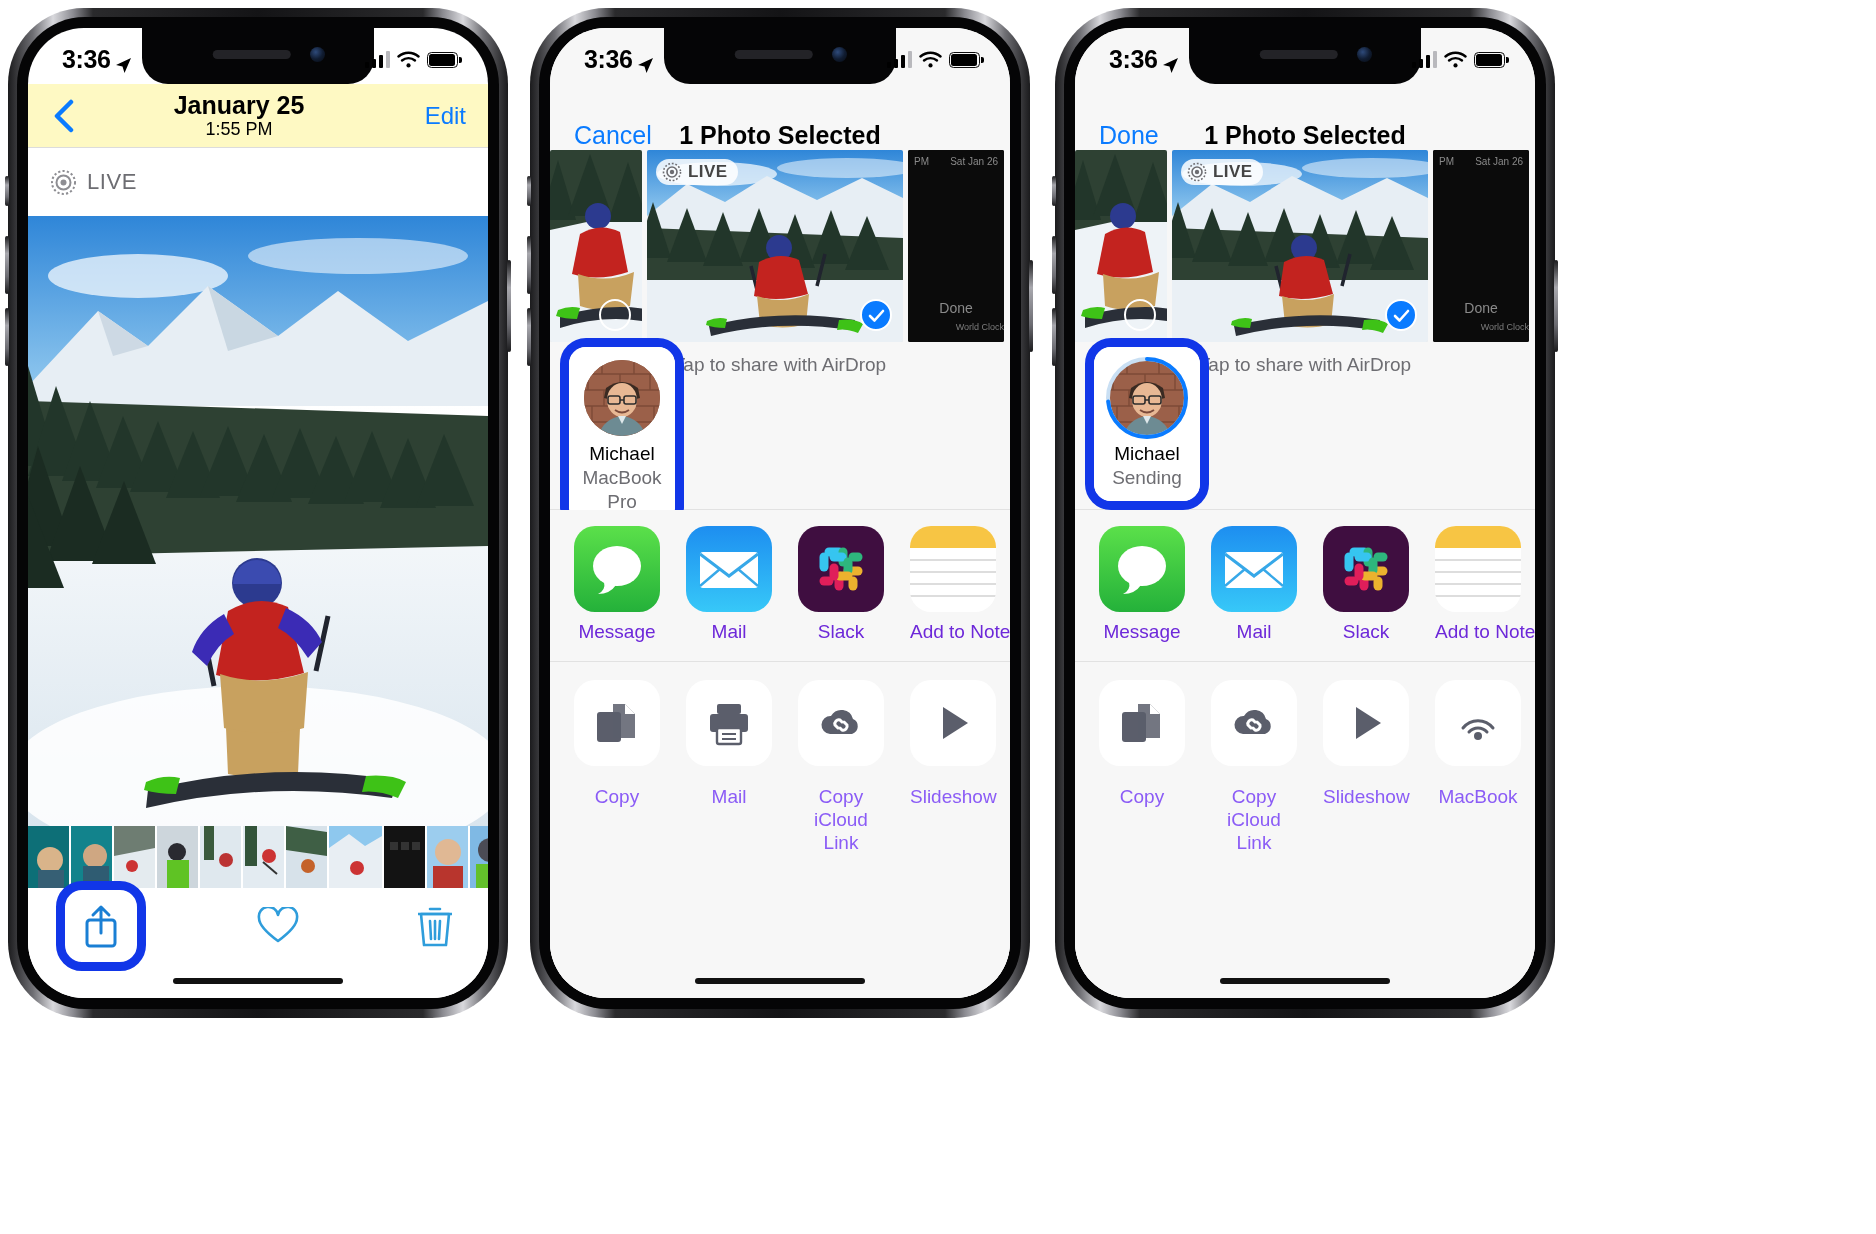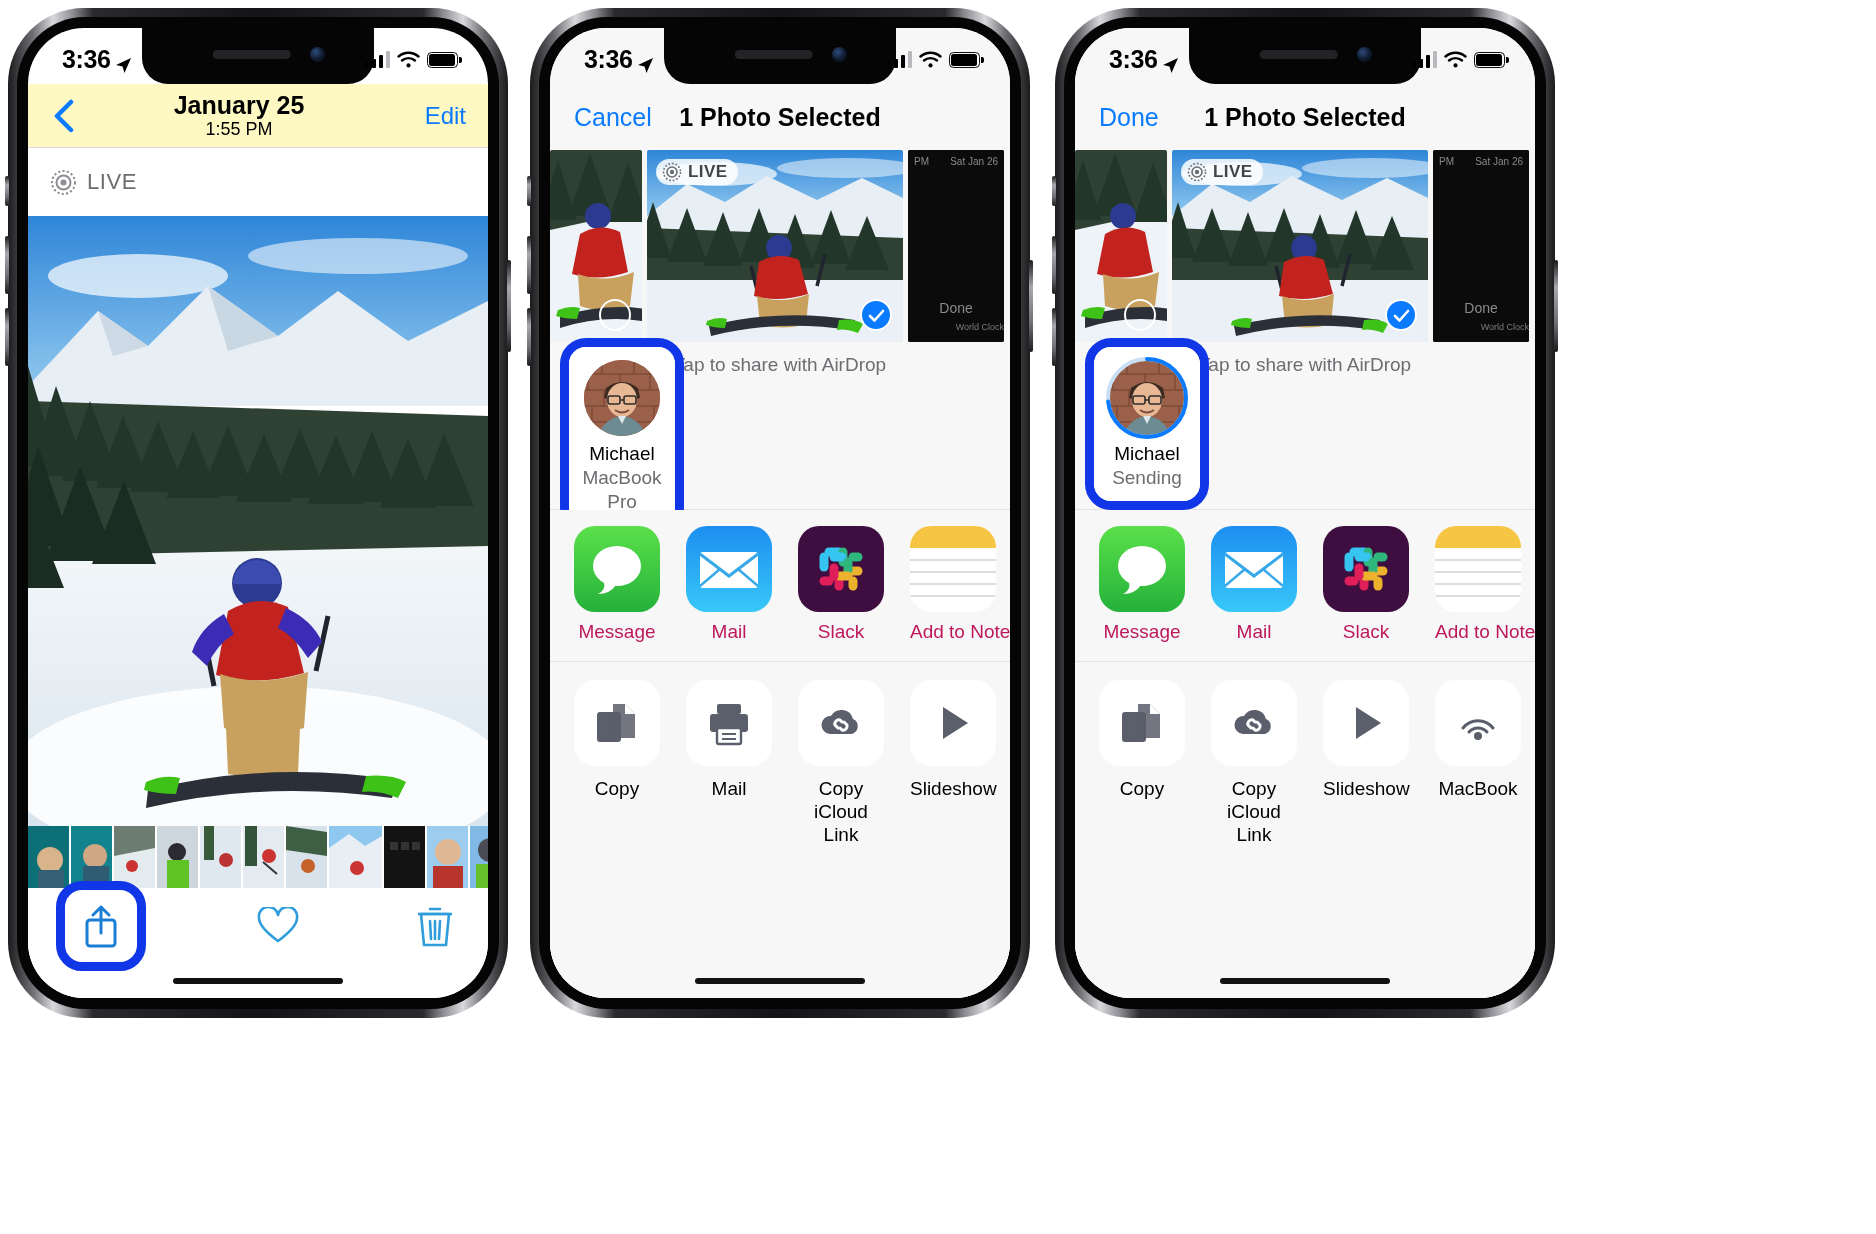--- a/index.html
+++ b/index.html
@@ -135,21 +135,21 @@
     border-radius: 26px; background: #fff;
   }
   .share-ico { position: relative; width: 38px; height: 46px; }
   .heart-ico { width: 42px; height: 38px; }
   .trash-ico { width: 34px; height: 42px; }
 
   
   .sheet { position: absolute; inset: 0; background: #f7f7f7; }
   .nav2 {
     position: absolute; top: 56px; left: 0; right: 0; height: 66px;
-    background: #f7f7f7; display: flex; align-items: center; padding: 0 24px;
+    background: #f7f7f7; display: flex; align-items: flex-end; padding: 0 24px;
   }
   .nav2-action { font-size: 25px; color: #0a7bff; white-space: nowrap; }
   .nav2-title {
     position: absolute; left: 0; right: 0; text-align: center;
     font-size: 25px; font-weight: bold; color: #000; pointer-events: none;
   }
 
   .previews {
     position: absolute; top: 122px; left: 0; right: 0; height: 192px;
     display: flex; gap: 5px; overflow: hidden; background: #f7f7f7;
@@ -215,34 +215,34 @@
 
   .apps-row {
     position: absolute; top: 482px; left: 0; right: 0; height: 152px;
     display: flex; gap: 26px; padding-left: 24px; overflow: hidden;
     background: #f7f7f7; border-bottom: 1px solid #e2e2e2;
   }
   .app {
     flex: 0 0 auto; width: 86px; text-align: center; padding-top: 16px;
   }
   .app-ico { width: 86px; height: 86px; border-radius: 21px; overflow: hidden; }
-  .app-lbl { margin-top: 9px; font-size: 19px; color: #be185d; white-space: nowrap; }
+  .app-lbl { margin-top: 9px; font-size: 19px; color: #6d28d9; white-space: nowrap; }
 
   .acts-row {
     position: absolute; top: 634px; left: 0; right: 0; bottom: 0;
     display: flex; gap: 26px; padding-left: 24px; overflow: hidden;
     background: #f7f7f7;
   }
   .act { flex: 0 0 auto; width: 86px; text-align: center; padding-top: 18px; }
   .act-ico {
     width: 86px; height: 86px; border-radius: 21px; background: #fff;
     display: flex; align-items: center; justify-content: center;
   }
   .act-ico svg { width: 46px; height: 46px; fill: #5b5e6b; }
-  .act-lbl { margin-top: 12px; font-size: 19px; color: #000000; line-height: 1.2; }
+  .act-lbl { margin-top: 20px; font-size: 19px; color: #8b5cf6; line-height: 1.2; }
 </style>
 </head>
 <body>
 
 <div class="stage">
 
   <div class="phone p1">
     <div class="band"></div>
     <div class="bezel"></div>
     <div class="side-btn sb-mute"></div>

